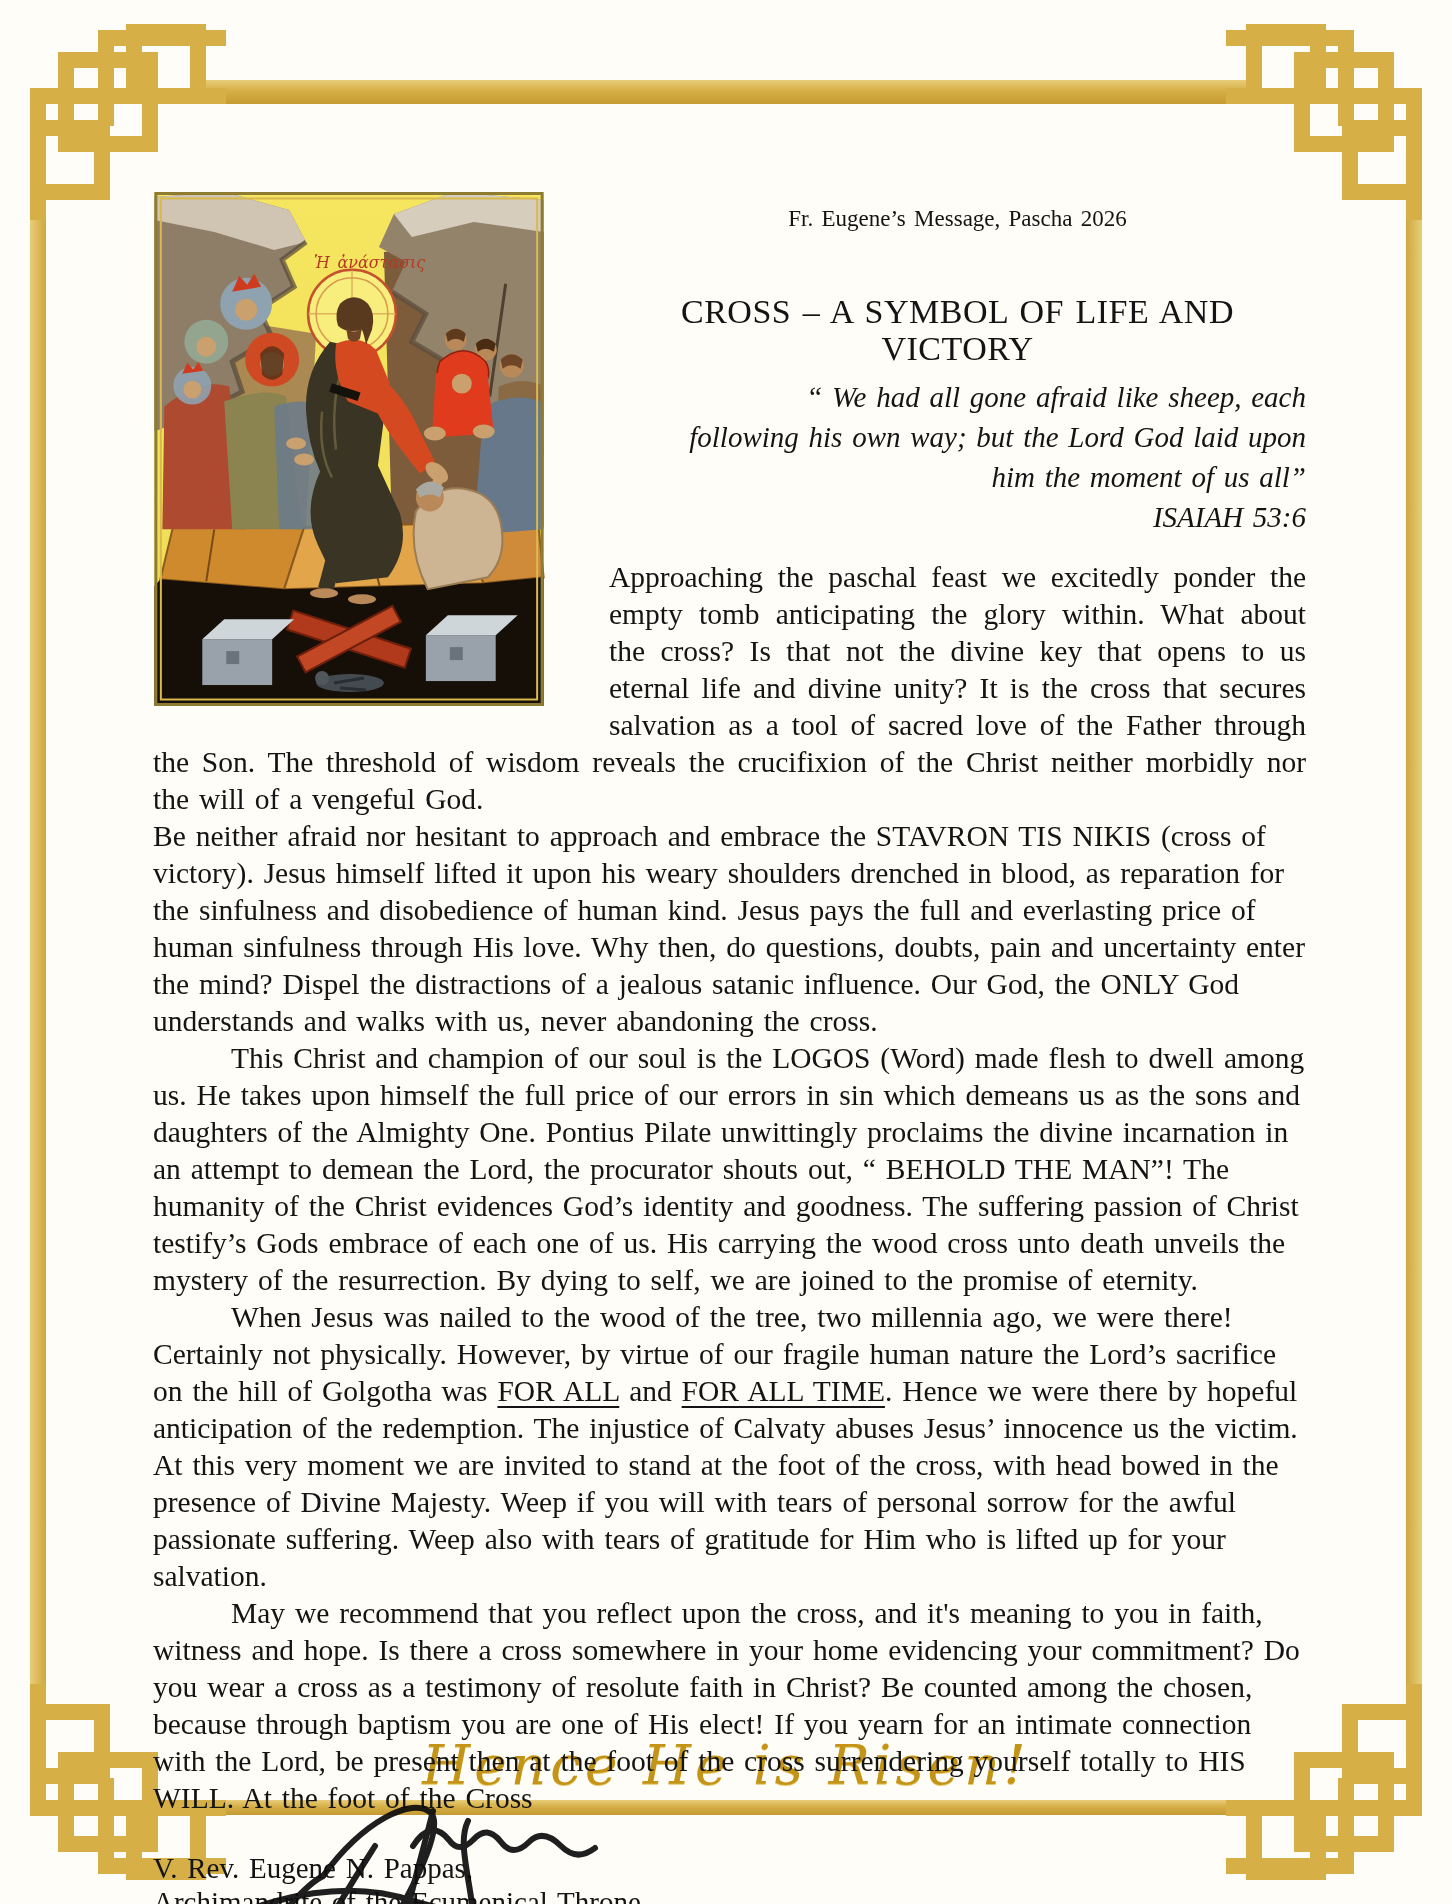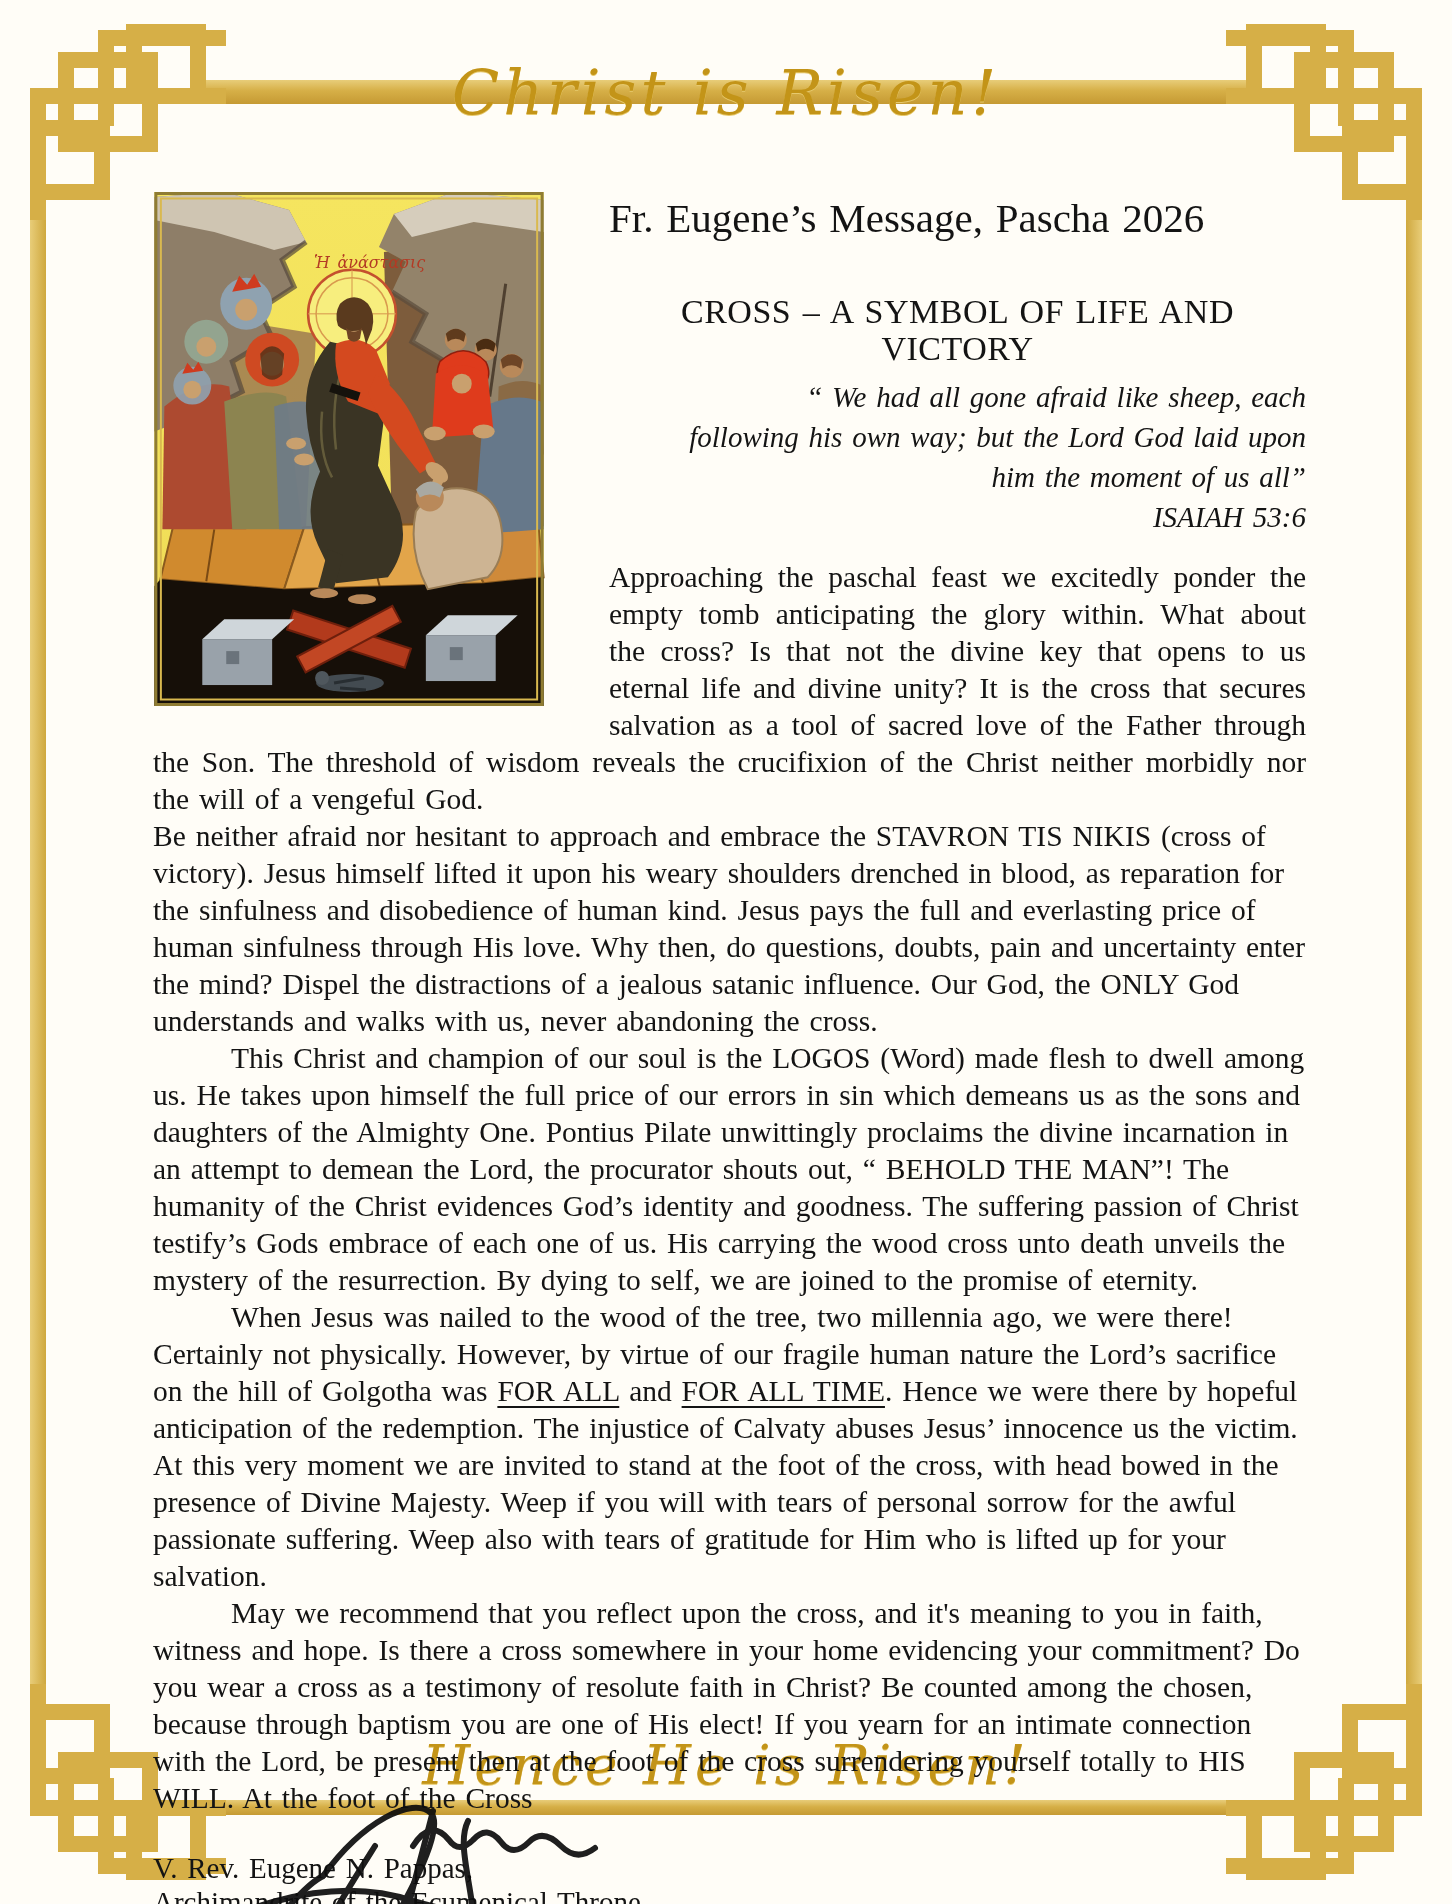--- a/index.html
+++ b/index.html
@@ -29,21 +29,21 @@
   }
   .banner.top{top:62px;font-size:62px;}
   .banner.bottom{top:1738px;font-size:55px;}
   
   .content{
     position:absolute;left:153px;width:1153px;top:186px;
     font-size:29.5px;line-height:37px;word-spacing:2.5px;
   }
   .icon-fig{float:left;width:444px;height:514px;margin:6px 38px 8px -26px;}
   .icon-fig svg{display:block;width:100%;height:100%;}
-  .head-line{font-size:41px;margin-top:14px;}
+  .head-line{text-align:center;font-size:23px;margin-top:14px;}
   .head-title{text-align:center;font-size:34px;margin-top:56px;letter-spacing:.5px;}
   .quote{text-align:right;font-style:italic;font-size:29px;line-height:40px;margin-top:10px;}
   .quote div{white-space:nowrap;}
   p{margin:0;}
   .intro{text-align:justify;margin-top:22px;}
   .indent{text-indent:78px;}
   .ul{text-decoration:underline;text-underline-offset:5px;}
   
   .sig-block{position:relative;margin-top:34px;line-height:34px;font-size:29px;}
   .sig-scrawl{position:absolute;left:-40px;top:-100px;width:720px;height:330px;pointer-events:none;}
@@ -96,21 +96,20 @@
       <g fill="none" stroke="#d6af47" stroke-width="16">
         <path d="M212 30 H92 V118"></path>
         <path d="M212 88 H24 V212"></path>
         <rect x="52" y="52" width="84" height="84"></rect>
         <rect x="24" y="120" width="64" height="64"></rect>
         <rect x="120" y="24" width="64" height="64"></rect>
       </g>
     </svg>
   </div>
 
-  <div class="banner top">Christ is Risen!</div>
   <div class="banner bottom">Hence He is Risen!</div>
 
   <div class="content">
 
     <div class="icon-fig">
       <svg viewBox="0 0 390 515">
         <defs>
           <linearGradient id="bgY" x1="0" y1="0" x2="0" y2="1">
             <stop offset="0" stop-color="#f5e55f"></stop>
               <stop offset=".6" stop-color="#f2e15a"></stop>

